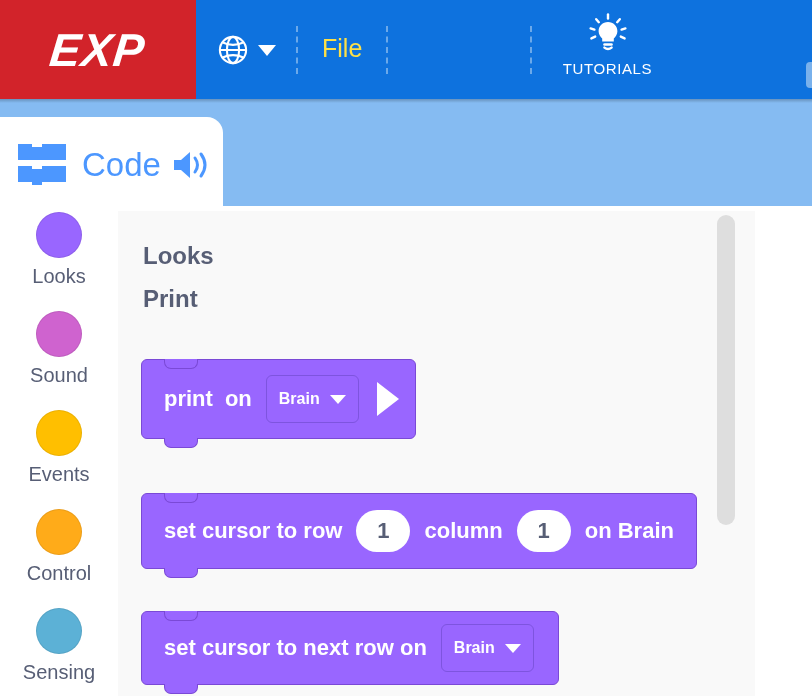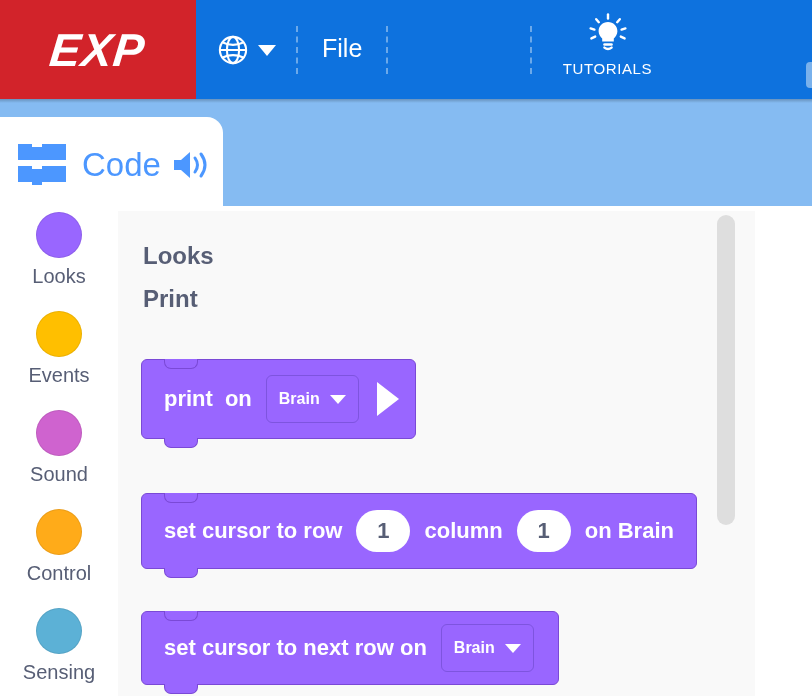--- a/index.html
+++ b/index.html
@@ -33,21 +33,21 @@
   #globe-group{
     position:absolute;left:218px;top:30px;height:40px;
     display:flex;align-items:center;gap:10px;cursor:pointer;
   }
   #globe-icon{width:30px;height:30px;display:block;}
   .caret-tri{
     width:0;height:0;border-left:9px solid transparent;
     border-right:9px solid transparent;border-top:11px solid #ffffff;
   }
   .hdr-menu{
-    position:absolute;top:34px;color:#ffffff;font-size:25px;
+    position:absolute;top:34px;color:#fde047;font-size:25px;
     cursor:pointer;white-space:nowrap;
   }
   #menu-file{left:322px;}
   #menu-settings{left:414px;}
   #tutorials-group{
     position:absolute;left:551px;top:12px;width:113px;
     display:flex;flex-direction:column;align-items:center;cursor:pointer;
   }
   #bulb-icon{width:44px;height:44px;display:block;}
   #tutorials-label{
@@ -239,27 +239,27 @@
 </div>
 
 <div id="sidebar">
 
   <div class="cat-item">
     <span class="cat-dot" style="background:#9966FF;"></span>
     <span class="cat-label">Looks</span>
   </div>
 
   <div class="cat-item">
+    <span class="cat-dot" style="background:#CF63CF;"></span>
+    <span class="cat-label">Sound</span>
+  </div>
+
+  <div class="cat-item">
     <span class="cat-dot" style="background:#FFBF00;"></span>
     <span class="cat-label">Events</span>
-  </div>
-
-  <div class="cat-item">
-    <span class="cat-dot" style="background:#CF63CF;"></span>
-    <span class="cat-label">Sound</span>
   </div>
 
   <div class="cat-item">
     <span class="cat-dot" style="background:#FFAB19;"></span>
     <span class="cat-label">Control</span>
   </div>
 
   <div class="cat-item">
     <span class="cat-dot" style="background:#5CB1D6;"></span>
     <span class="cat-label">Sensing</span>

